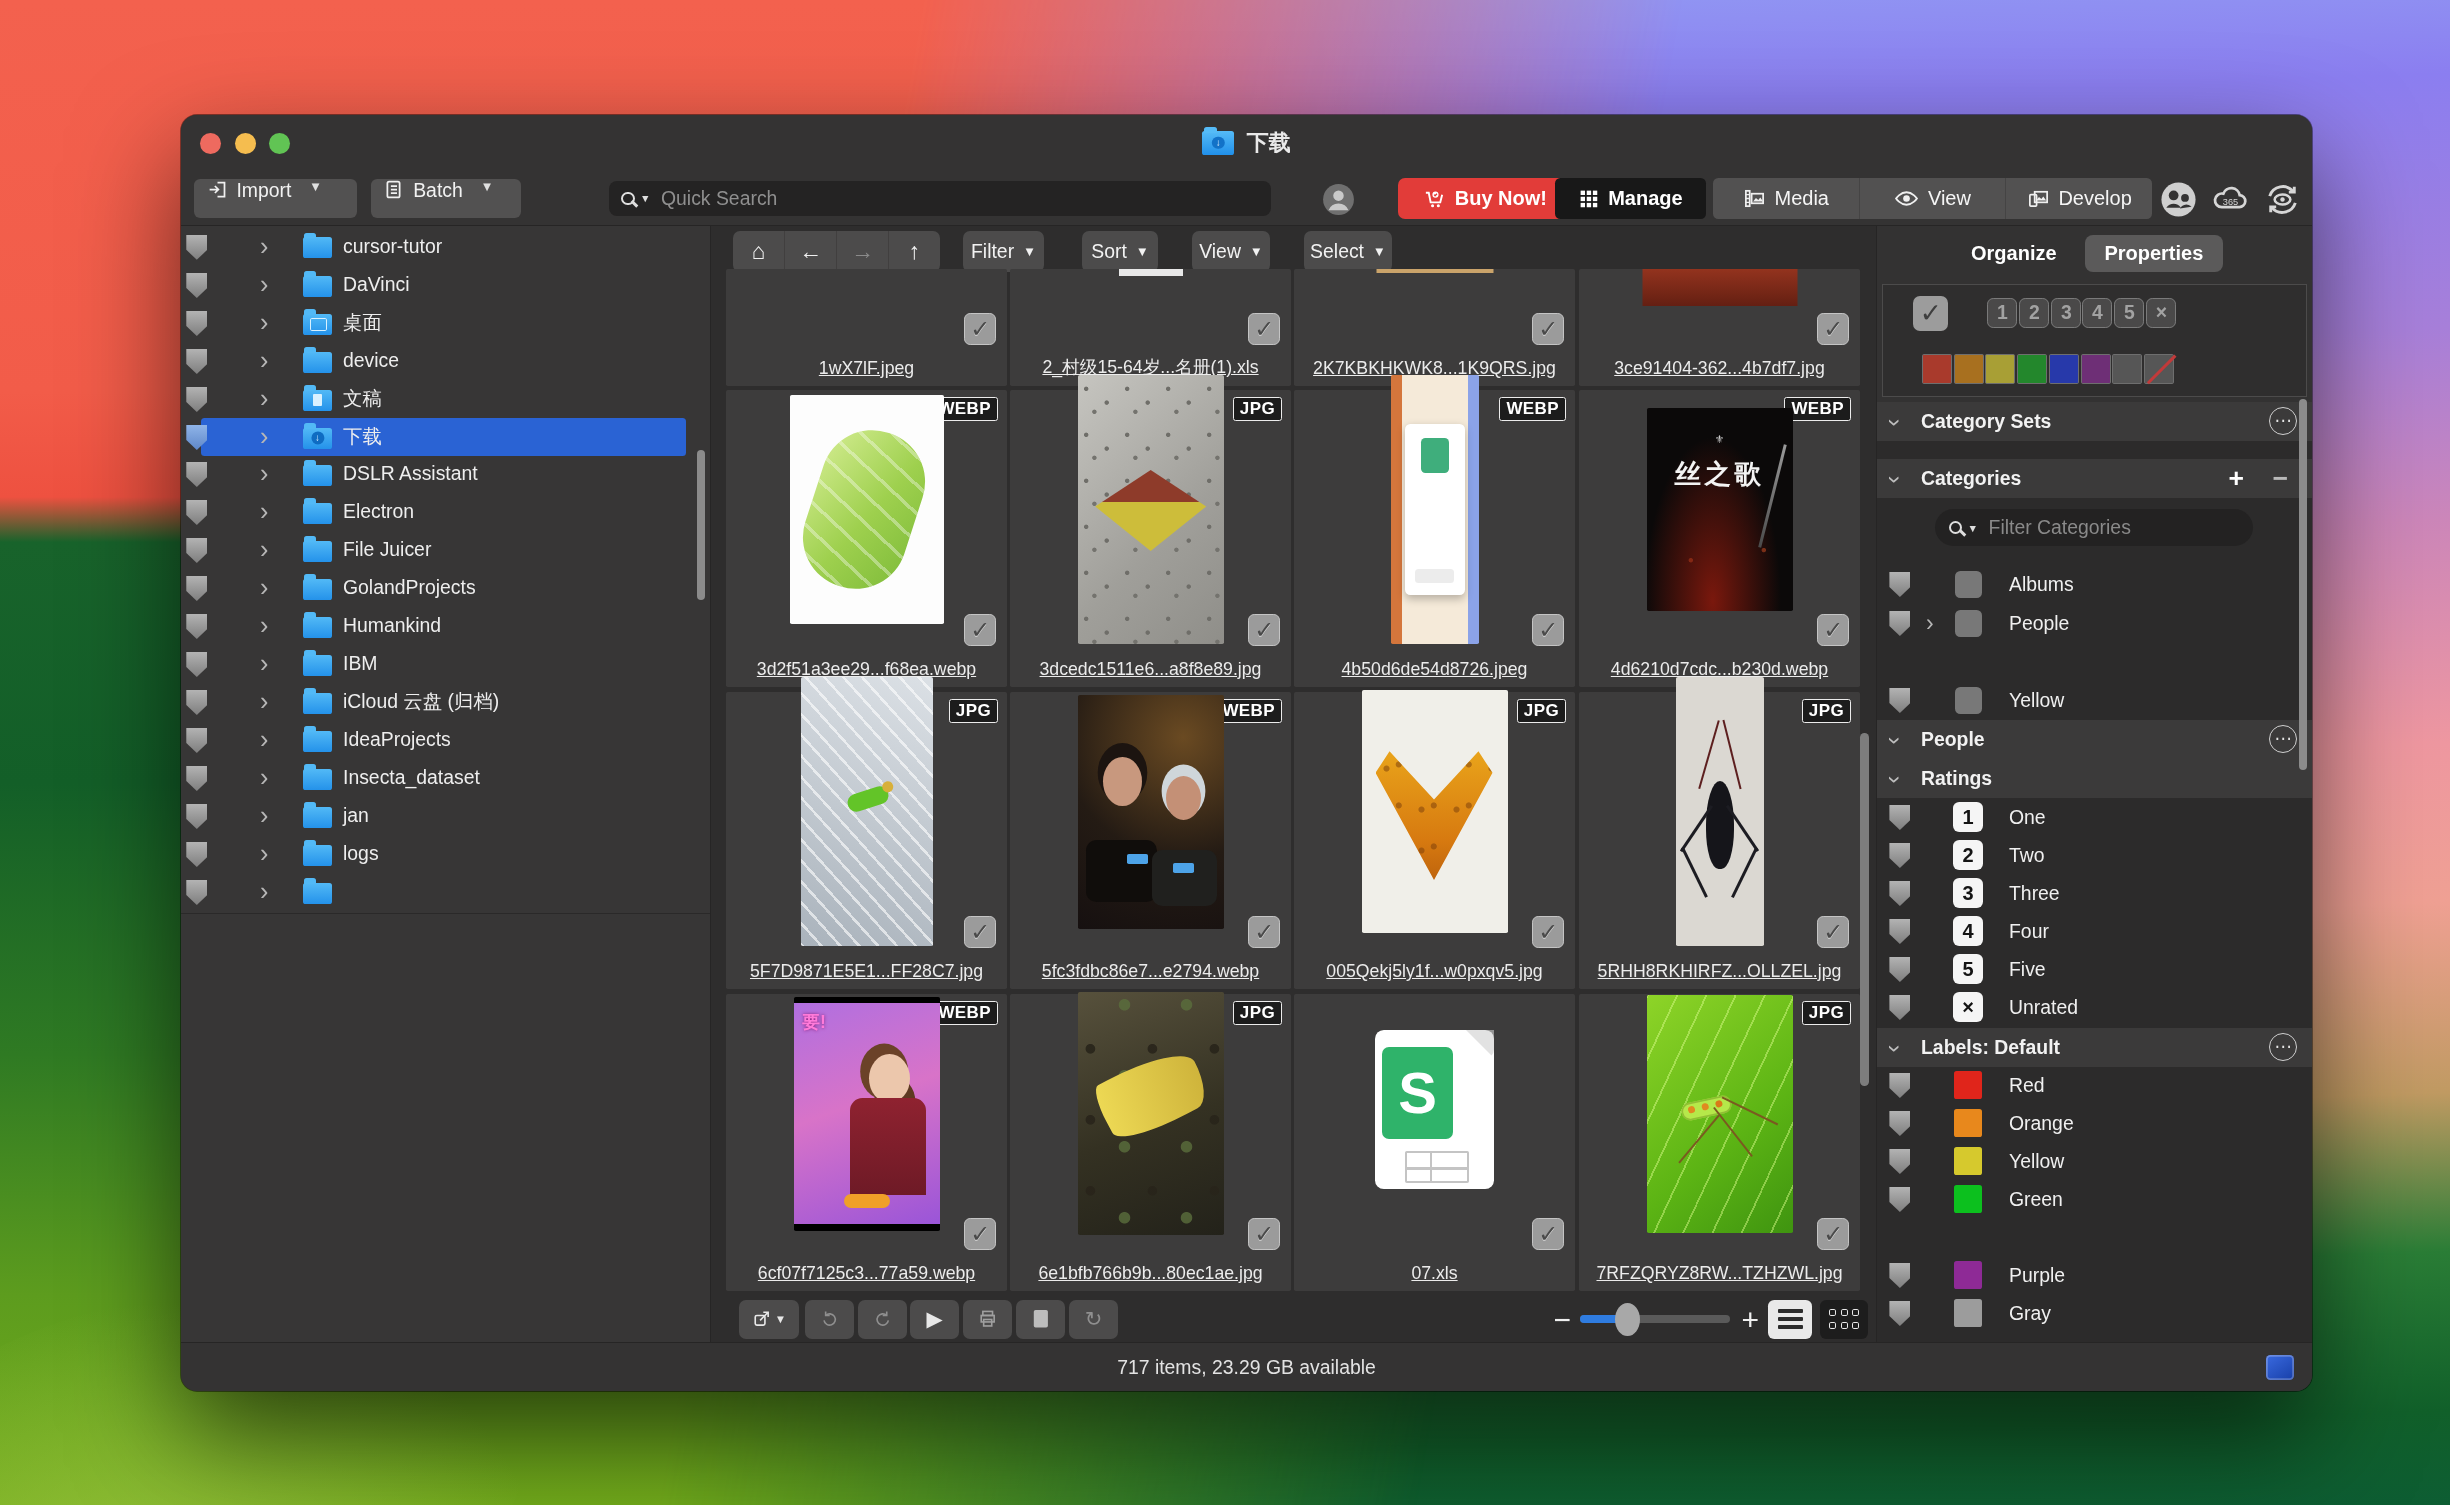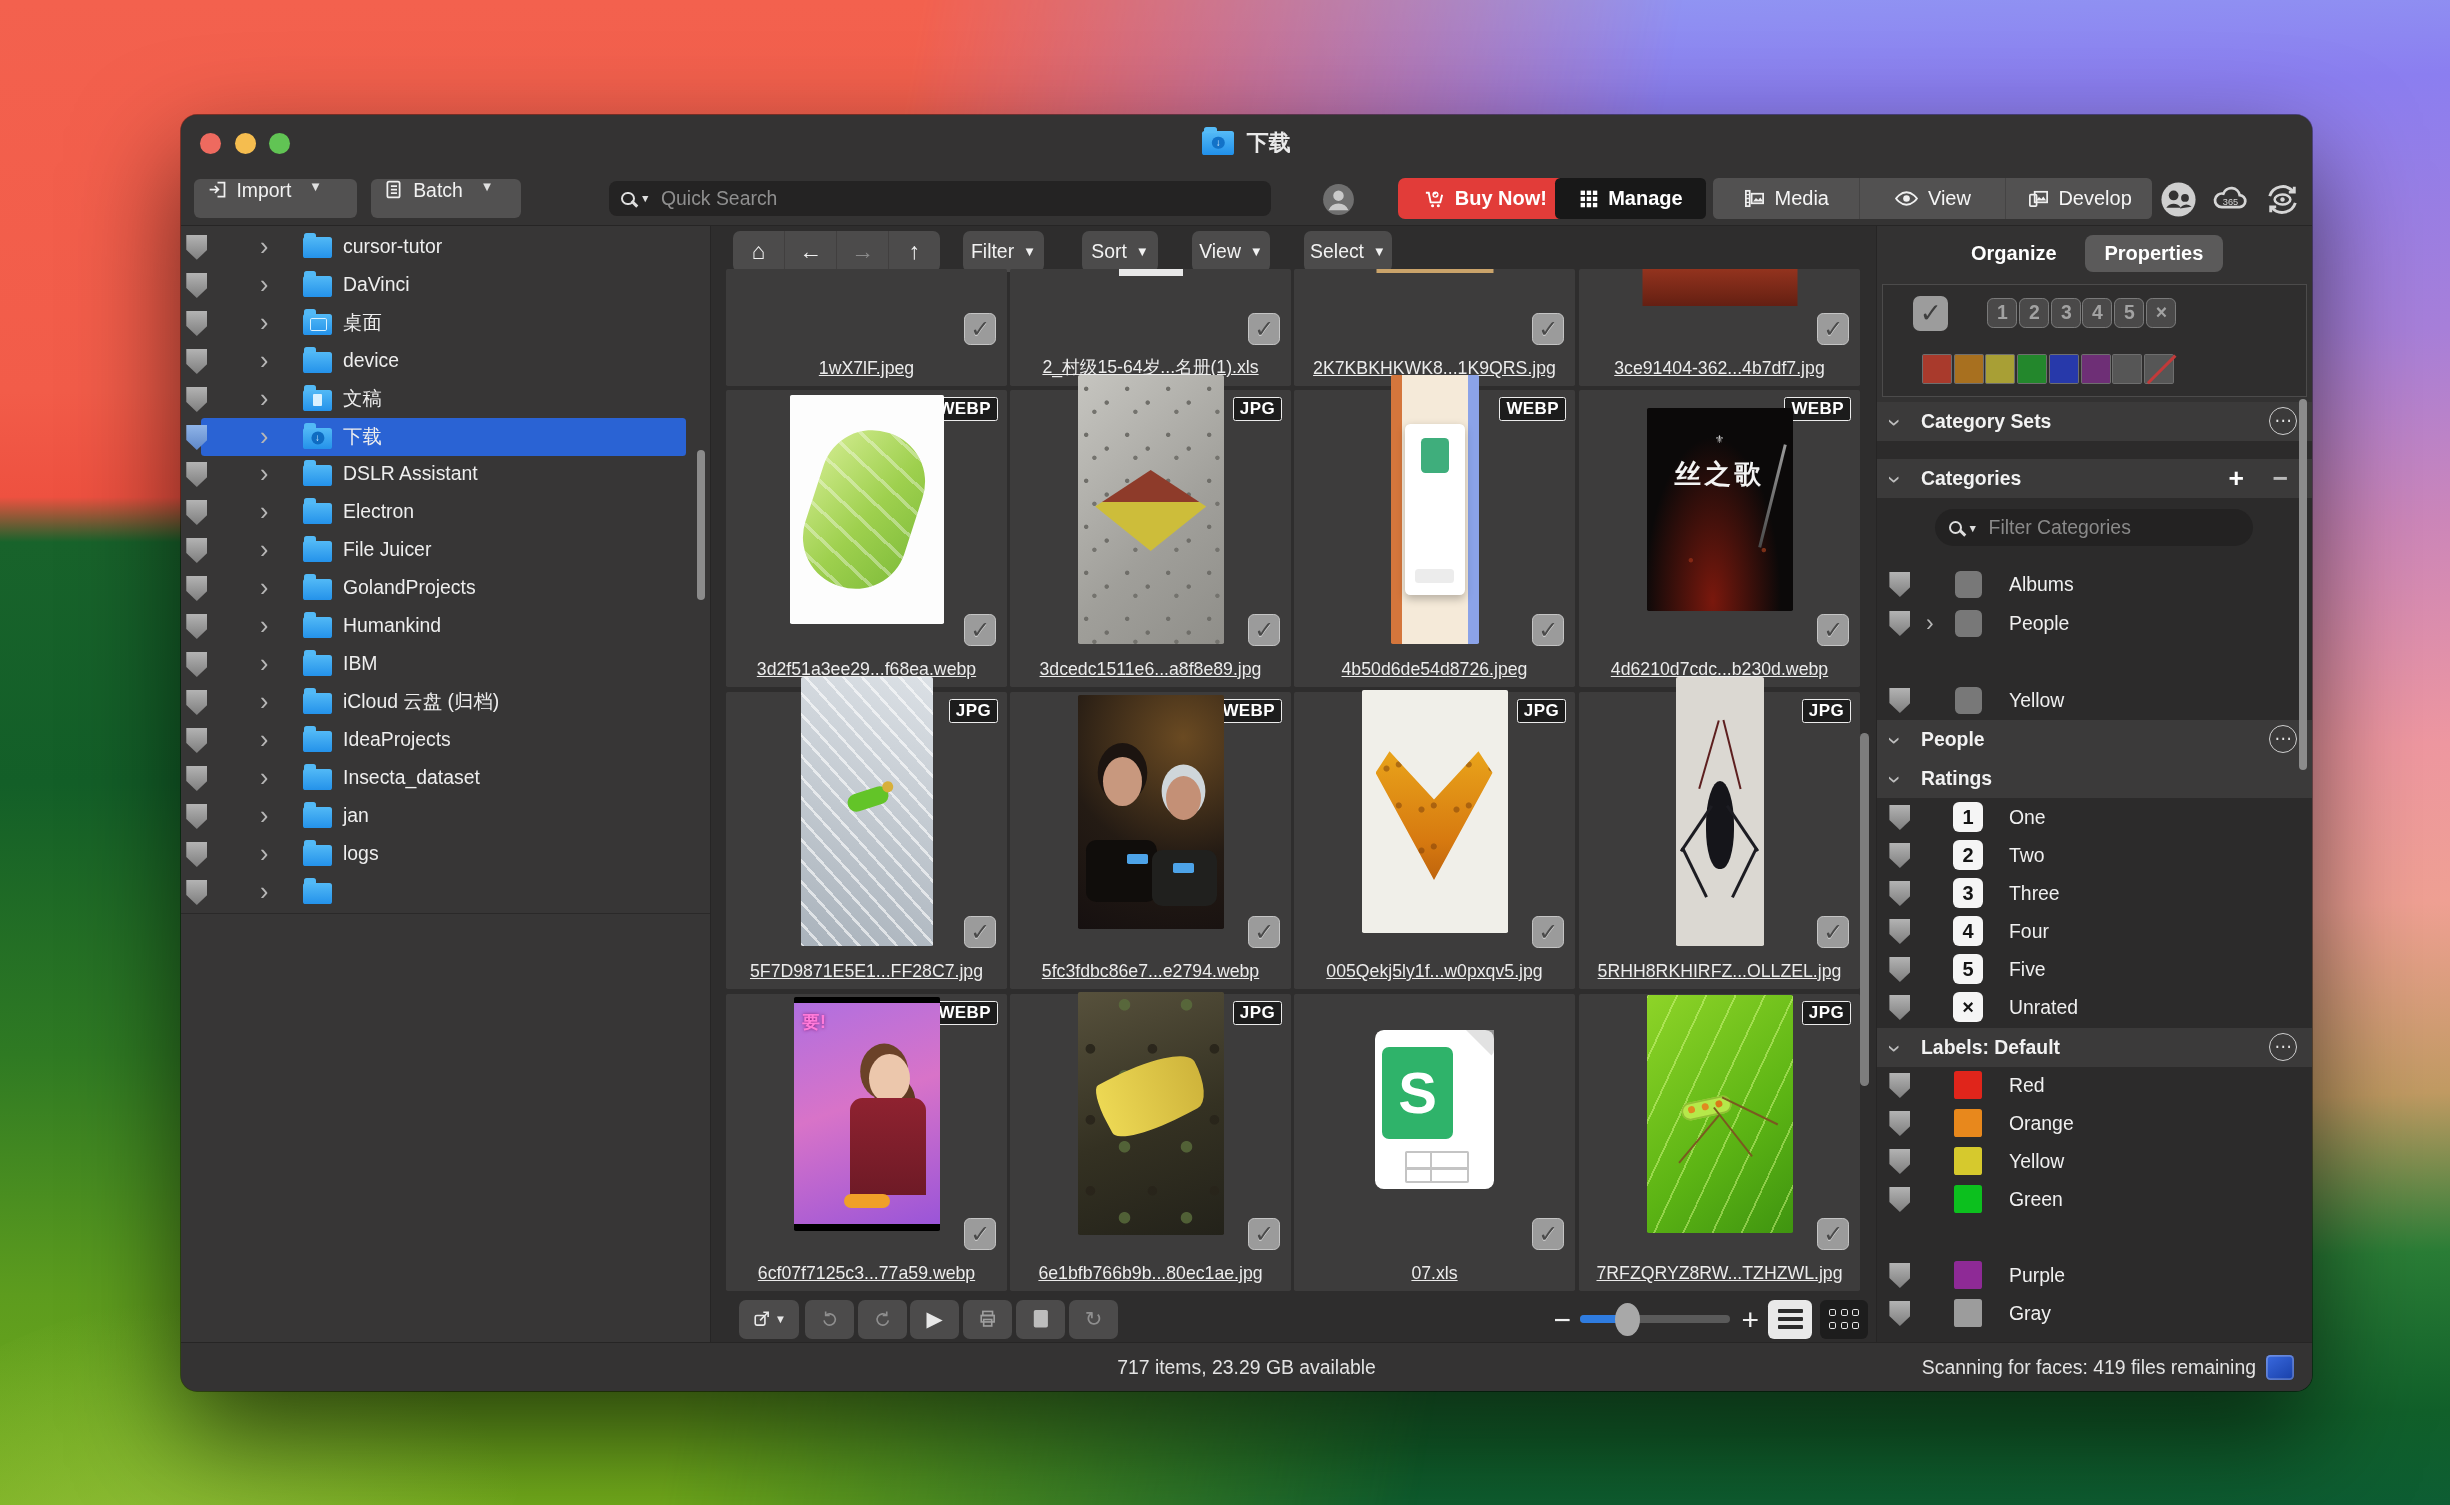--- a/index.html
+++ b/index.html
@@ -975,19 +975,18 @@
             <span class="csq" style="background: rgb(156, 156, 156);"></span>
             <span class="plabel">Gray</span>
           </div>
 
         <div class="scroll" style="left:422px;top:173px;width:8px;height:371px"></div>
       </div>
     </div>
 
     <div class="statusbar">
       <div class="status-center">717 items, 23.29 GB available</div>
-      <div class="status-right">Scanning for faces: 419 files remaining</div>
       <div class="face-ico"></div>
     </div>
 
   </div>
 </div>
 
 
 </body></html>

